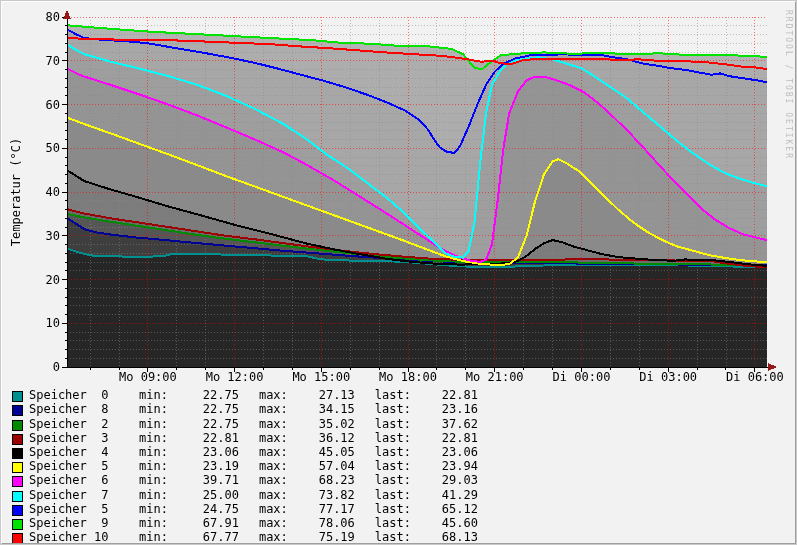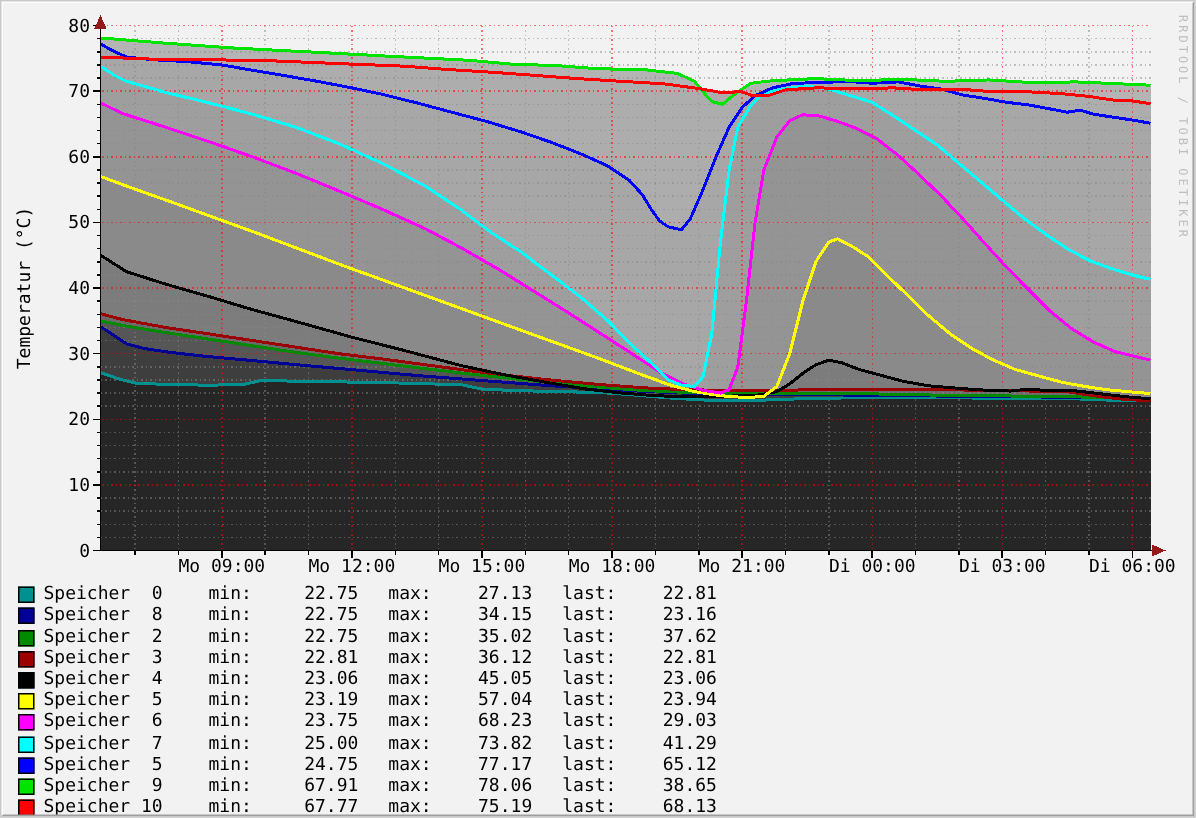--- a/index.html
+++ b/index.html
@@ -219,19 +219,19 @@
       </g>
     </svg>
   <div class="watermark">RRDTOOL / TOBI OETIKER</div>
   <div id="legend">
       <div class="lrow"><span class="sw" style="background: rgb(0, 144, 144);"></span><span class="lname">Speicher  0</span><span>min:</span><span class="lval">22.75</span><span class="gap"></span><span>max:</span><span class="lval2">27.13</span><span class="gap"></span><span>last:</span><span class="lval2">22.81</span></div>
       <div class="lrow"><span class="sw" style="background: rgb(0, 0, 150);"></span><span class="lname">Speicher  8</span><span>min:</span><span class="lval">22.75</span><span class="gap"></span><span>max:</span><span class="lval2">34.15</span><span class="gap"></span><span>last:</span><span class="lval2">23.16</span></div>
       <div class="lrow"><span class="sw" style="background: rgb(0, 138, 0);"></span><span class="lname">Speicher  2</span><span>min:</span><span class="lval">22.75</span><span class="gap"></span><span>max:</span><span class="lval2">35.02</span><span class="gap"></span><span>last:</span><span class="lval2">37.62</span></div>
       <div class="lrow"><span class="sw" style="background: rgb(156, 0, 0);"></span><span class="lname">Speicher  3</span><span>min:</span><span class="lval">22.81</span><span class="gap"></span><span>max:</span><span class="lval2">36.12</span><span class="gap"></span><span>last:</span><span class="lval2">22.81</span></div>
       <div class="lrow"><span class="sw" style="background: rgb(0, 0, 0);"></span><span class="lname">Speicher  4</span><span>min:</span><span class="lval">23.06</span><span class="gap"></span><span>max:</span><span class="lval2">45.05</span><span class="gap"></span><span>last:</span><span class="lval2">23.06</span></div>
       <div class="lrow"><span class="sw" style="background: rgb(255, 255, 0);"></span><span class="lname">Speicher  5</span><span>min:</span><span class="lval">23.19</span><span class="gap"></span><span>max:</span><span class="lval2">57.04</span><span class="gap"></span><span>last:</span><span class="lval2">23.94</span></div>
-      <div class="lrow"><span class="sw" style="background: rgb(255, 0, 255);"></span><span class="lname">Speicher  6</span><span>min:</span><span class="lval">23.75</span><span class="gap"></span><span>max:</span><span class="lval2">68.23</span><span class="gap"></span><span>last:</span><span class="lval2">29.03</span></div>
+      <div class="lrow"><span class="sw" style="background: rgb(255, 0, 255);"></span><span class="lname">Speicher  6</span><span>min:</span><span class="lval">39.71</span><span class="gap"></span><span>max:</span><span class="lval2">68.23</span><span class="gap"></span><span>last:</span><span class="lval2">29.03</span></div>
       <div class="lrow"><span class="sw" style="background: rgb(0, 255, 255);"></span><span class="lname">Speicher  7</span><span>min:</span><span class="lval">25.00</span><span class="gap"></span><span>max:</span><span class="lval2">73.82</span><span class="gap"></span><span>last:</span><span class="lval2">41.29</span></div>
       <div class="lrow"><span class="sw" style="background: rgb(0, 0, 255);"></span><span class="lname">Speicher  5</span><span>min:</span><span class="lval">24.75</span><span class="gap"></span><span>max:</span><span class="lval2">77.17</span><span class="gap"></span><span>last:</span><span class="lval2">65.12</span></div>
-      <div class="lrow"><span class="sw" style="background: rgb(0, 228, 0);"></span><span class="lname">Speicher  9</span><span>min:</span><span class="lval">67.91</span><span class="gap"></span><span>max:</span><span class="lval2">78.06</span><span class="gap"></span><span>last:</span><span class="lval2">38.65</span></div>
+      <div class="lrow"><span class="sw" style="background: rgb(0, 228, 0);"></span><span class="lname">Speicher  9</span><span>min:</span><span class="lval">67.91</span><span class="gap"></span><span>max:</span><span class="lval2">78.06</span><span class="gap"></span><span>last:</span><span class="lval2">45.60</span></div>
       <div class="lrow"><span class="sw" style="background: rgb(255, 0, 0);"></span><span class="lname">Speicher 10</span><span>min:</span><span class="lval">67.77</span><span class="gap"></span><span>max:</span><span class="lval2">75.19</span><span class="gap"></span><span>last:</span><span class="lval2">68.13</span></div>
     </div>
 </div>
 
 </body></html>

